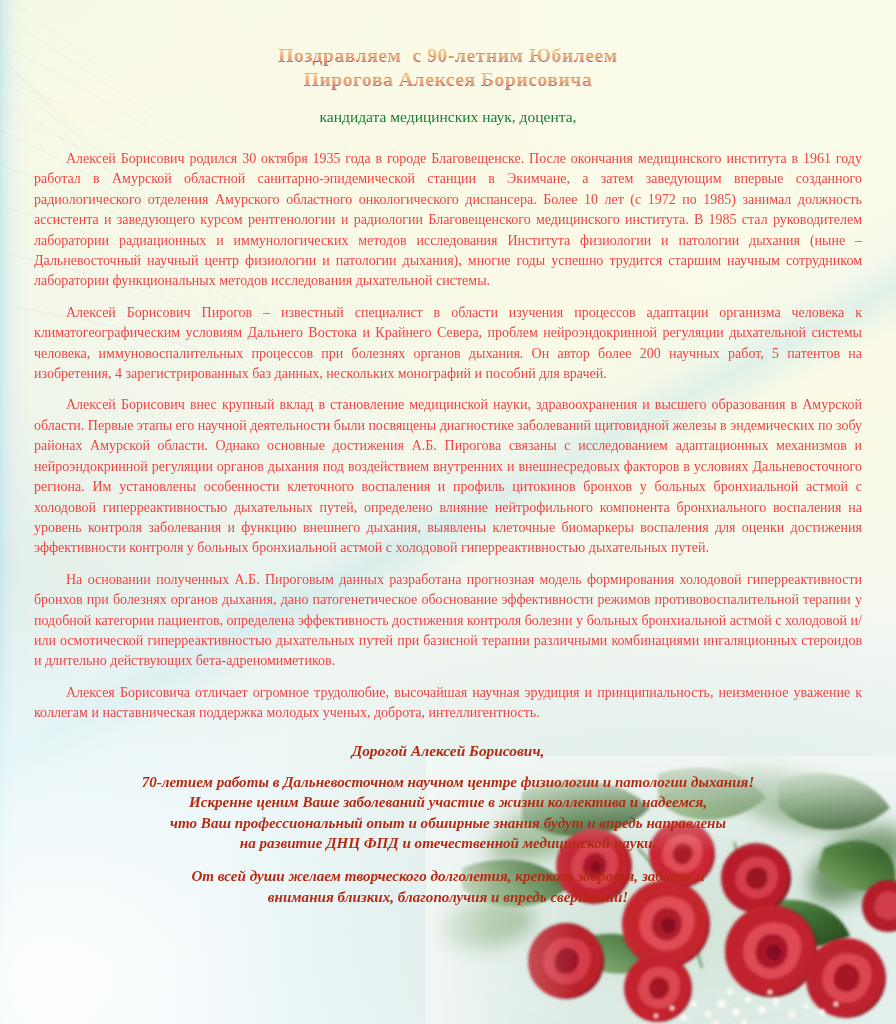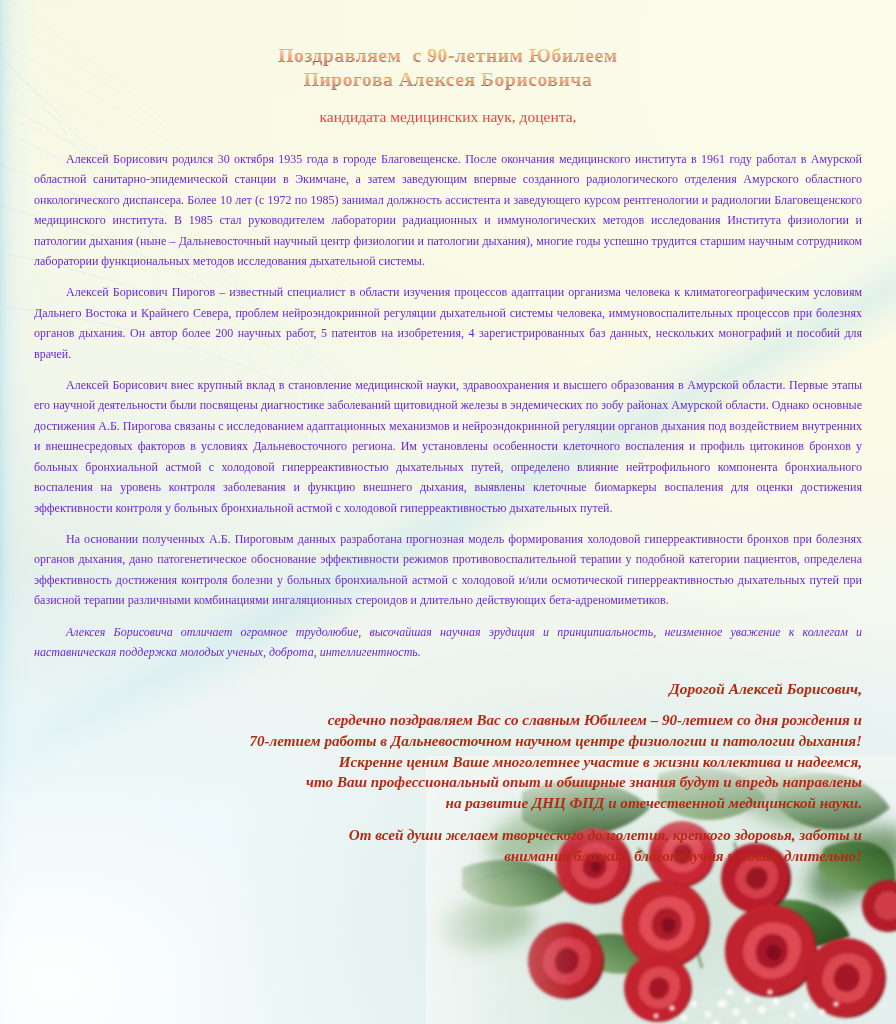--- a/index.html
+++ b/index.html
@@ -116,45 +116,45 @@
     background-clip: text;
     color: transparent;
     -webkit-text-fill-color: transparent;
     text-shadow: 0 1px 0 rgba(255,255,255,0.45);
     white-space: pre;
   }
 
   .subtitle-block {
     text-align: center;
     margin-top: 14px;
-    color: #ef4444;
+    color: #15803d;
   }
   .subtitle-line {
     font-size: 15.5px;
     line-height: 21px;
   }
 
   .body-block {
     margin-top: 22px;
   }
   .para {
-    font-size: 12px;
+    font-size: 14px;
     line-height: 20.4px;
-    color: #6d28d9;
+    color: #ef4444;
     text-align: justify;
     text-indent: 32px;
     margin: 0 0 11px 0;
     hyphens: manual;
   }
-  .para:last-child { margin-bottom: 0; font-style: italic; }
+  .para:last-child { margin-bottom: 0; }
 
   
   .greet-block {
     margin-top: 16px;
-    text-align: right;
+    text-align: center;
     color: #b52a12;
     font-style: italic;
     font-weight: bold;
   }
   .greet-salutation {
     font-size: 15.4px;
     line-height: 21px;
     margin-bottom: 11px;
   }
   .greet-body { margin-bottom: 10px; }
@@ -443,27 +443,26 @@
       <p class="para">Алексей Борисович Пирогов – известный специалист в области изучения процессов адаптации организма человека к климатогеографическим условиям Дальнего Востока и Крайнего Севера, проблем нейроэндокринной регуляции дыхательной системы человека, иммуновоспалительных процессов при болезнях органов дыхания. Он автор более 200 научных работ, 5 патентов на изобретения, 4 зарегистрированных баз данных, нескольких монографий и пособий для врачей.</p>
       <p class="para">Алексей Борисович внес крупный вклад в становление медицинской науки, здравоохранения и высшего образования в Амурской области. Первые этапы его научной деятельности были посвящены диагностике заболеваний щитовидной железы в эндемических по зобу районах Амурской области. Однако основные достижения А.Б. Пирогова связаны с исследованием адаптационных механизмов и нейроэндокринной регуляции органов дыхания под воздействием внутренних и внешнесредовых факторов в условиях Дальневосточного региона. Им установлены особенности клеточного воспаления и профиль цитокинов бронхов у больных бронхиальной астмой с холодовой гиперреактивностью дыхательных путей, определено влияние нейтрофильного компонента бронхиального воспаления на уровень контроля заболевания и функцию внешнего дыхания, выявлены клеточные биомаркеры воспаления для оценки достижения эффективности контроля у больных бронхиальной астмой с холодовой гиперреактивностью дыхательных путей.</p>
       <p class="para">На основании полученных А.Б. Пироговым данных разработана прогнозная модель формирования холодовой гиперреактивности бронхов при болезнях органов дыхания, дано патогенетическое обоснование эффективности режимов противовоспалительной терапии у подобной категории пациентов, определена эффективность достижения контроля болезни у больных бронхиальной астмой с холодовой и/или осмотической гиперреактивностью дыхательных путей при базисной терапии различными комбинациями ингаляционных стероидов и длительно действующих бета-адреномиметиков.</p>
       <p class="para">Алексея Борисовича отличает огромное трудолюбие, высочайшая научная эрудиция и принципиальность, неизменное уважение к коллегам и наставническая поддержка молодых ученых, доброта, интеллигентность.</p>
     </div>
 
     <div class="greet-block">
       <div class="greet-salutation">Дорогой Алексей Борисович,</div>
 
       <div class="greet-body">
-        <div class="greet-line indent-1">сердечно поздравляем Вас со славным Юбилеем – 90-летием со дня рождения и</div>
         <div class="greet-line">70-летием работы в Дальневосточном научном центре физиологии и патологии дыхания!</div>
-        <div class="greet-line">Искренне ценим Ваше многолетнее участие в жизни коллектива и надеемся,</div>
+        <div class="greet-line">Искренне ценим Ваше заболеваний участие в жизни коллектива и надеемся,</div>
         <div class="greet-line">что Ваш профессиональный опыт и обширные знания будут и впредь направлены</div>
         <div class="greet-line">на развитие ДНЦ ФПД и отечественной медицинской науки.</div>
       </div>
 
       <div class="greet-closing">
         <div class="greet-line">От всей души желаем  творческого долголетия, крепкого здоровья, заботы и</div>
-        <div class="greet-line">внимания близких, благополучия и новых длительно!</div>
+        <div class="greet-line">внимания близких, благополучия и впредь свершений!</div>
       </div>
     </div>
 
   </div>
 </div>
 
 </body></html>

